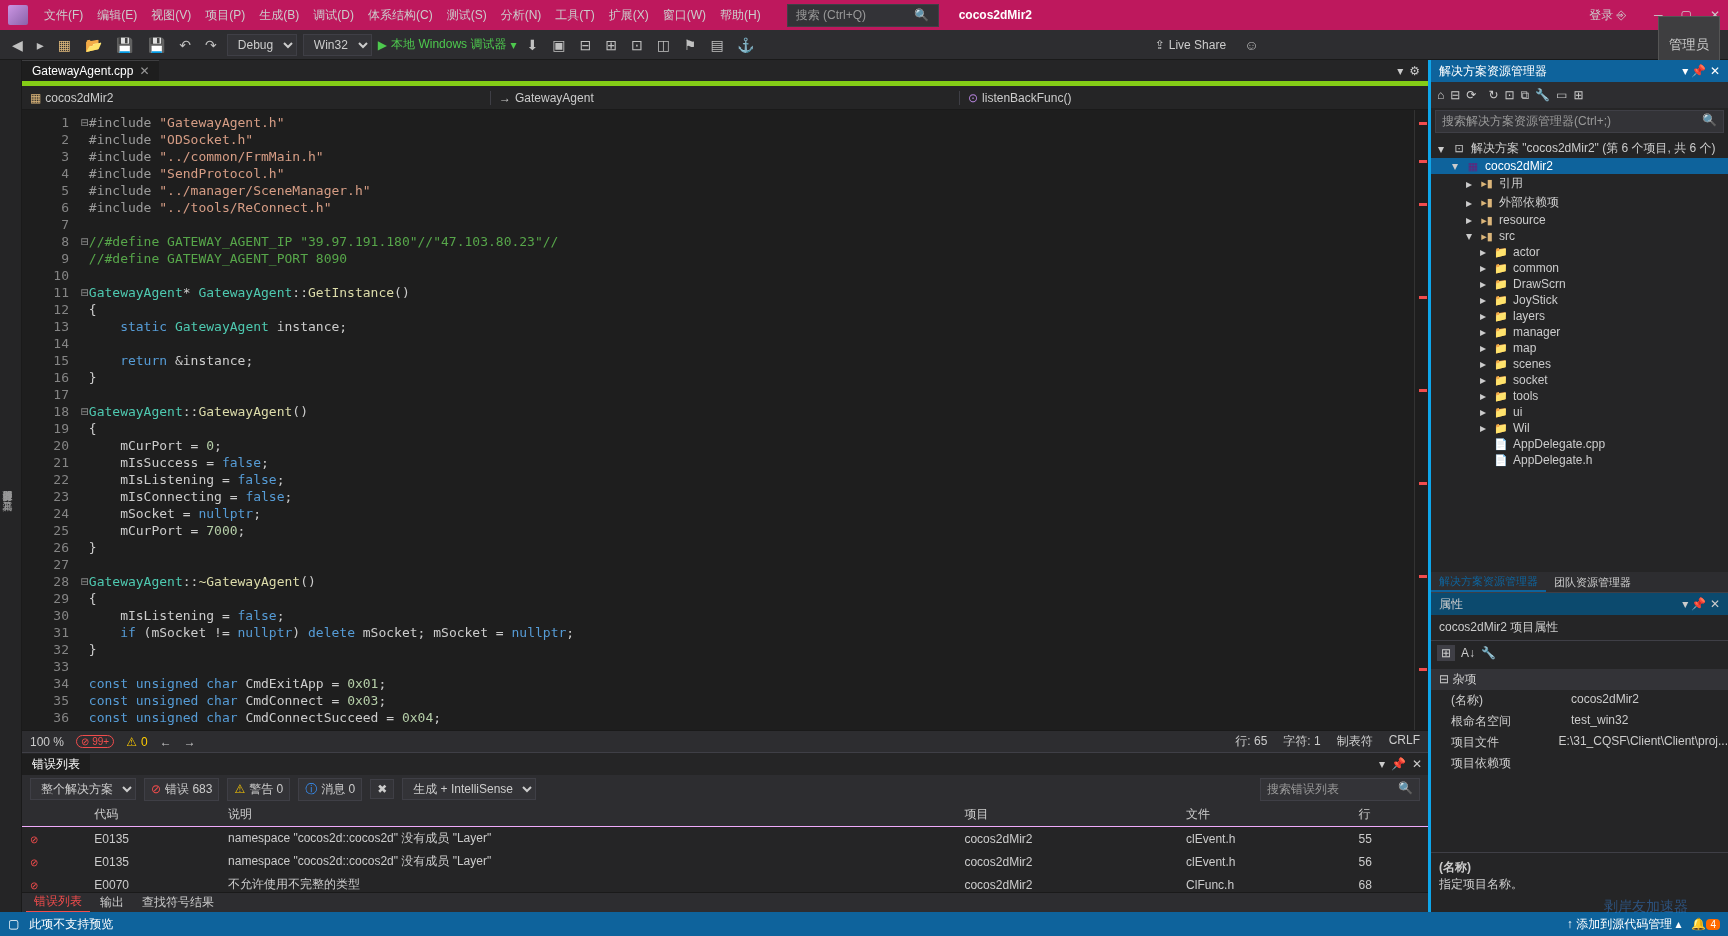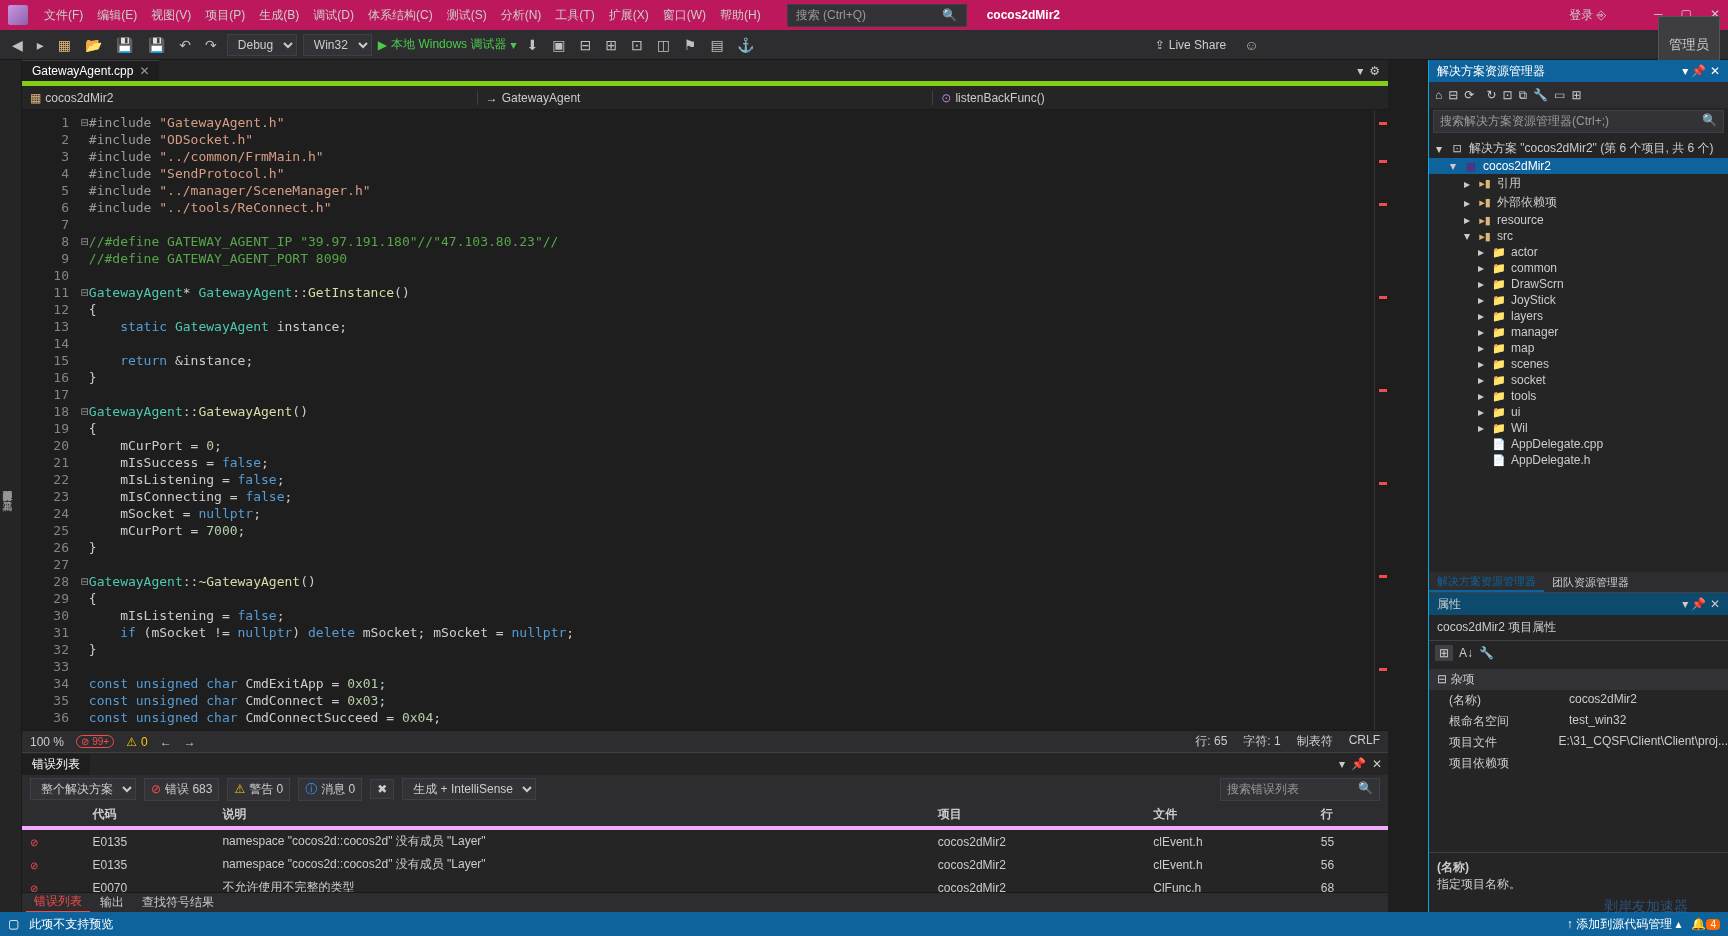--- a/index.html
+++ b/index.html
@@ -1,23 +1,23 @@
 <!DOCTYPE html>
 <html><head>
 <meta charset="utf-8">
 <style>
 * { margin: 0; padding: 0; box-sizing: border-box; }
 body { font-family: "Segoe UI", "Microsoft YaHei", sans-serif; font-size: 12px; background: #1e1e1e; color: #cccccc; width: 1728px; height: 936px; overflow: hidden; display: flex; flex-direction: column; }
 .titlebar { height: 30px; background: #be185d; display: flex; align-items: center; padding: 12px 8px; }
 .titlebar .vs-icon { width: 20px; height: 20px; background: linear-gradient(135deg, #cb96e3, #8a62aa); margin-right: 10px; border-radius: 2px; }
 .menubar { display: flex; gap: 2px; }
 .menubar span { padding: 4px 6px; cursor: pointer; }
-.search-box { background: #333337; border: 1px solid #3f3f46; padding: 2px 8px; width: 180px; margin-left: 20px; color: #999; display: flex; align-items: center; justify-content: space-between; }
+.search-box { background: #333337; border: 1px solid #3f3f46; padding: 2px 8px; width: 152px; margin-left: 20px; color: #999; display: flex; align-items: center; justify-content: space-between; }
 .titlebar .project-name { color: #fff; font-weight: 600; margin-left: 20px; }
-.titlebar .right-controls { margin-left: auto; display: flex; align-items: flex-start; gap: 28px; }
+.titlebar .right-controls { margin-left: auto; display: flex; align-items: center; gap: 8px; }
 .win-controls { display: flex; gap: 18px; margin-left: 20px; }
 .win-controls span { color: #ccc; cursor: pointer; }
 .toolbar { height: 30px; background: #2d2d30; display: flex; align-items: center; padding: 0 8px; gap: 6px; border-bottom: 1px solid #1a1a1a; }
 .toolbar .tb-icon { padding: 2px 4px; font-size: 14px; color: #c0c0c0; }
 .toolbar select { background: #333337; border: 1px solid #3f3f46; color: #ccc; padding: 2px 6px; font-size: 12px; }
 .toolbar .play-btn { color: #4ec94e; display: flex; align-items: center; gap: 4px; }
 .toolbar .admin-btn { margin-left: auto; background: #3e3e40; border: 1px solid #555; padding: 19px 10px; color: #ccc; }
 .toolbar .live-share { margin-left: auto; color: #ccc; display: flex; align-items: center; gap: 4px; }
 .main-area { flex: 1; display: flex; overflow: hidden; }
 .left-strip { width: 22px; background: #252526; border-right: 1px solid #1a1a1a; writing-mode: vertical-lr; text-orientation: upright; color: #999; font-size: 10px; padding-top: 4px; text-align: center; }
@@ -54,27 +54,27 @@
 .panel-tab.active { background: #1e1e1e; color: #fff; }
 .panel-filters { height: 28px; display: flex; align-items: center; gap: 8px; padding: 0 8px; background: #2d2d30; }
 .panel-filters select { background: #333337; border: 1px solid #3f3f46; color: #ccc; padding: 2px 6px; font-size: 12px; }
 .filter-btn { display: flex; align-items: center; gap: 4px; padding: 2px 6px; border: 1px solid #3f3f46; background: #333337; }
 .filter-err .ic { color: #f14c4c; }
 .filter-warn .ic { color: #ffcc00; }
 .filter-info .ic { color: #3794ff; }
 .panel-search { margin-left: auto; background: #333337; border: 1px solid #3f3f46; padding: 2px 6px; width: 160px; color: #999; display: flex; justify-content: space-between; }
 .panel-table { flex: 1; overflow: auto; }
 .panel-table table { width: 100%; border-collapse: collapse; font-size: 12px; }
-.panel-table th { text-align: left; padding: 3px 8px; background: #2d2d30; color: #ccc; font-weight: bold; border-bottom: 4px solid #f0abfc; }
+.panel-table th { text-align: left; padding: 3px 8px; background: #2d2d30; color: #ccc; font-weight: normal; border-bottom: 1px solid #f0abfc; }
 .panel-table td { padding: 3px 8px; color: #ccc; }
 .panel-table .err-ic { color: #f14c4c; font-size: 10px; }
 .panel-bottom-tabs { height: 20px; display: flex; align-items: center; padding: 0 4px; gap: 2px; background: #2d2d30; border-top: 1px solid #1a1a1a;}
 .panel-bottom-tabs span { padding: 1px 8px; }
 .panel-bottom-tabs span.active { color: #f14c4c; border-bottom: 2px solid #f14c4c; }
-.right-panel { width: 300px; background: #252526; border-left: 1px solid #0ea5e9; display: flex; flex-direction: column; margin-left: 40px; }
+.right-panel { width: 300px; background: #252526; border-left: 3px solid #0ea5e9; display: flex; flex-direction: column; }
 .rp-header { height: 22px; background: #0e639c; color: #fff; display: flex; align-items: center; padding: 0 8px; justify-content: space-between; }
 .rp-toolbar { height: 26px; display: flex; align-items: center; padding: 0 6px; gap: 6px; background: #2d2d30; }
 .rp-search { background: #333337; border: 1px solid #3f3f46; padding: 2px 6px; margin: 2px 4px; color: #999; display: flex; justify-content: space-between; }
 .rp-tree { flex: 1; overflow: auto; padding: 4px 0; }
 .tree-item { display: flex; align-items: center; gap: 4px; padding: 1px 0; cursor: pointer; }
 .tree-item.selected { background: #0e639c; color: #fff; }
 .tree-expander { width: 12px; text-align: center; color: #ccc; }
 .tree-icon { width: 16px; text-align: center; font-size: 11px; }
 .folder-icon { color: #dcb67a; }
 .proj-icon { color: #68217a; }

